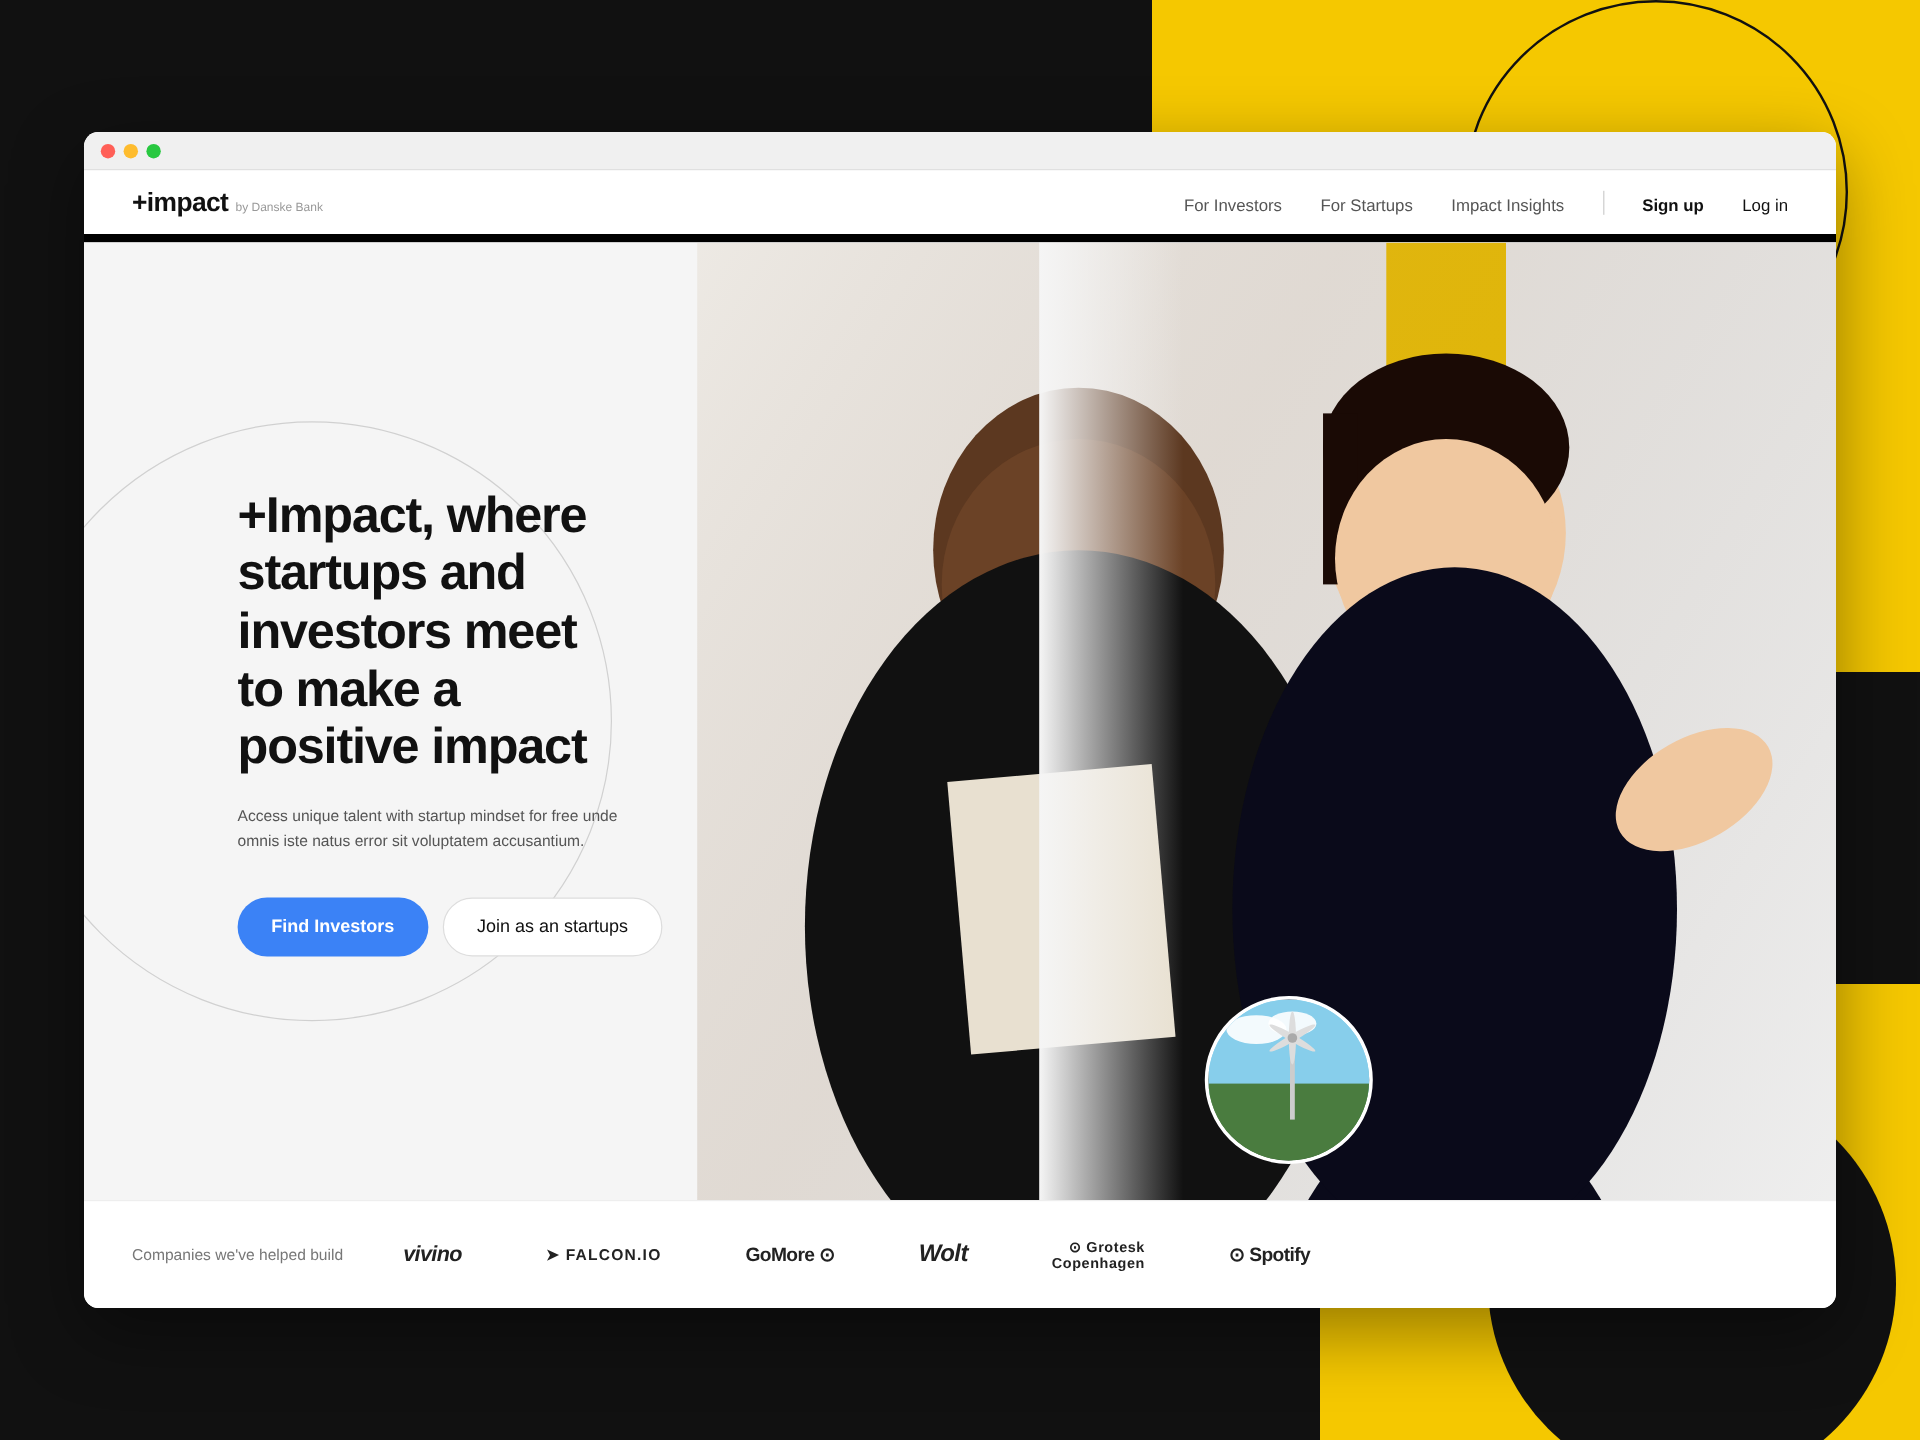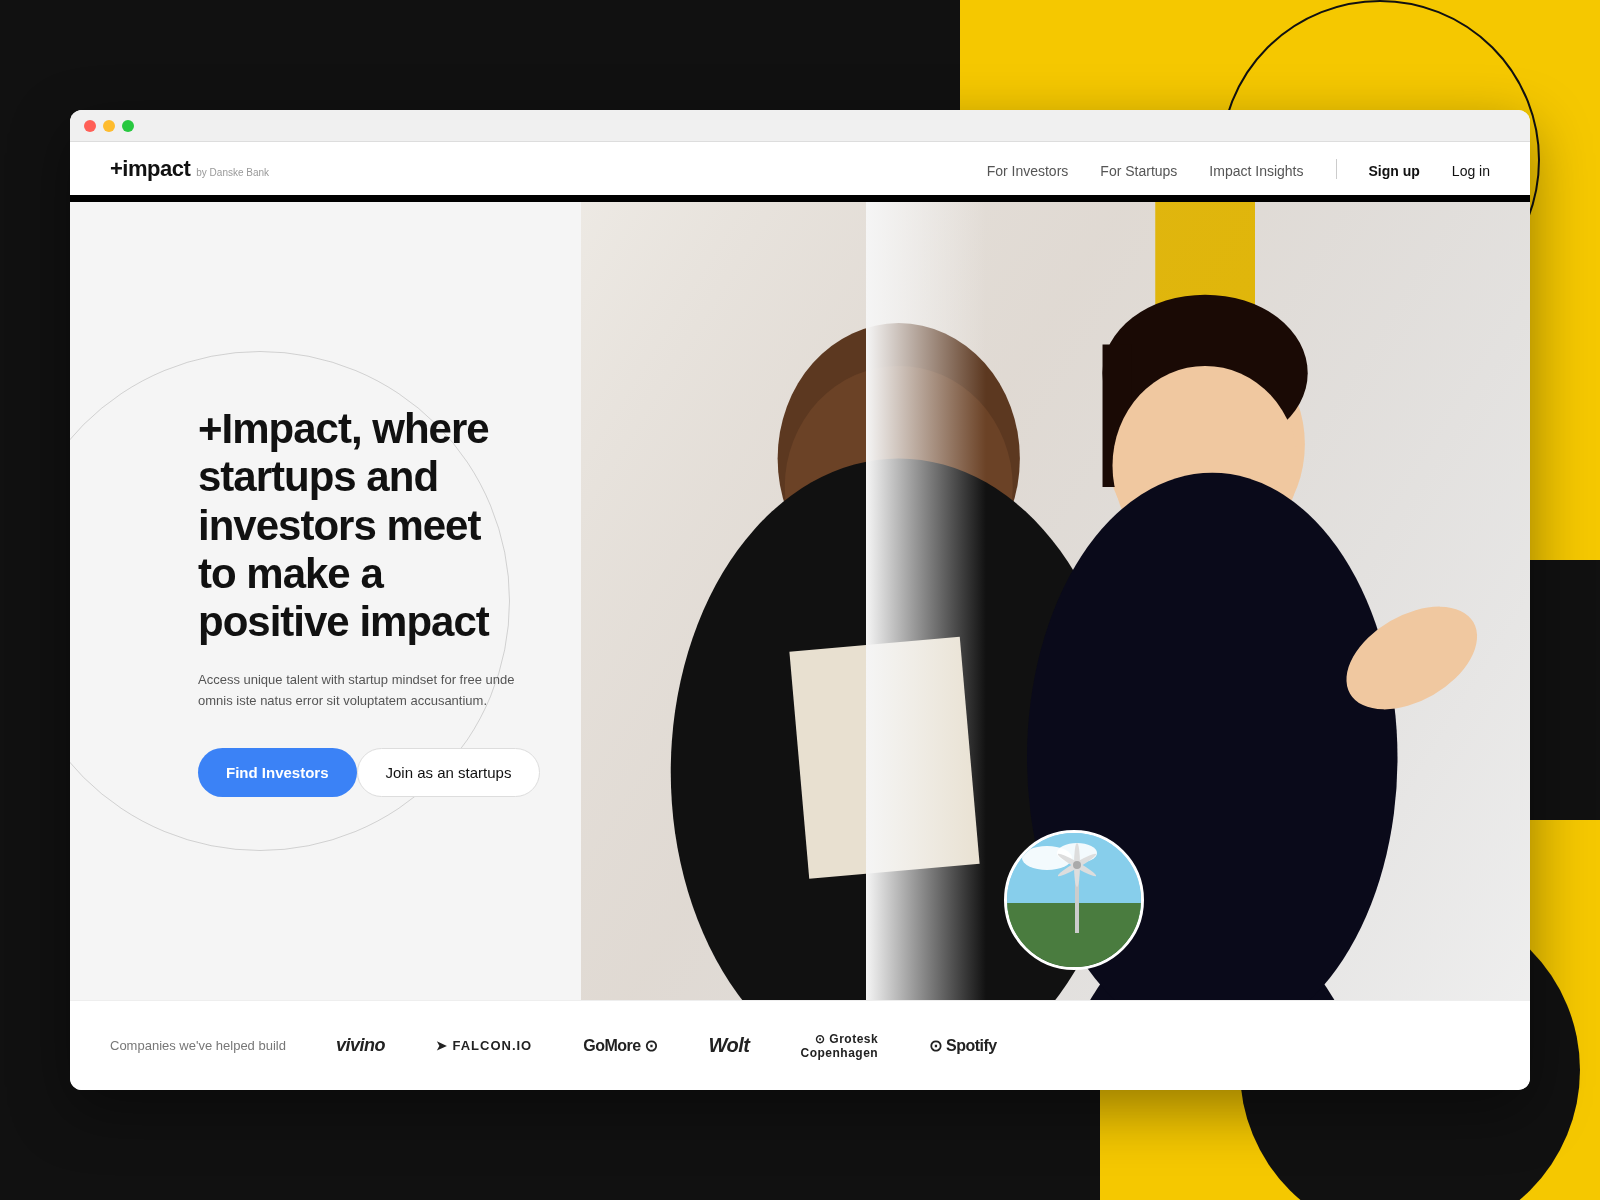--- a/index.html
+++ b/index.html
@@ -177,21 +177,21 @@
     .hero-subtitle {
       font-size: 13px;
       color: #555;
       line-height: 1.6;
       margin-bottom: 36px;
       max-width: 380px;
     }
 
     .hero-buttons {
       display: flex;
-      gap: 0;
+      gap: 12px;
       align-items: center;
     }
 
     .btn-primary {
       background: #3B82F6;
       color: #fff;
       border: none;
       padding: 16px 28px;
       border-radius: 40px;
       font-size: 15px;
@@ -256,21 +256,21 @@
       font-size: 13px;
       color: #777;
       white-space: nowrap;
       margin-right: 50px;
       flex-shrink: 0;
     }
 
     .company-logos {
       display: flex;
       align-items: center;
-      gap: 51px;
+      gap: 70px;
       flex: 1;
     }
 
     .company-logo {
       font-size: 16px;
       font-weight: 700;
       color: #222;
       white-space: nowrap;
       letter-spacing: -0.5px;
     }

